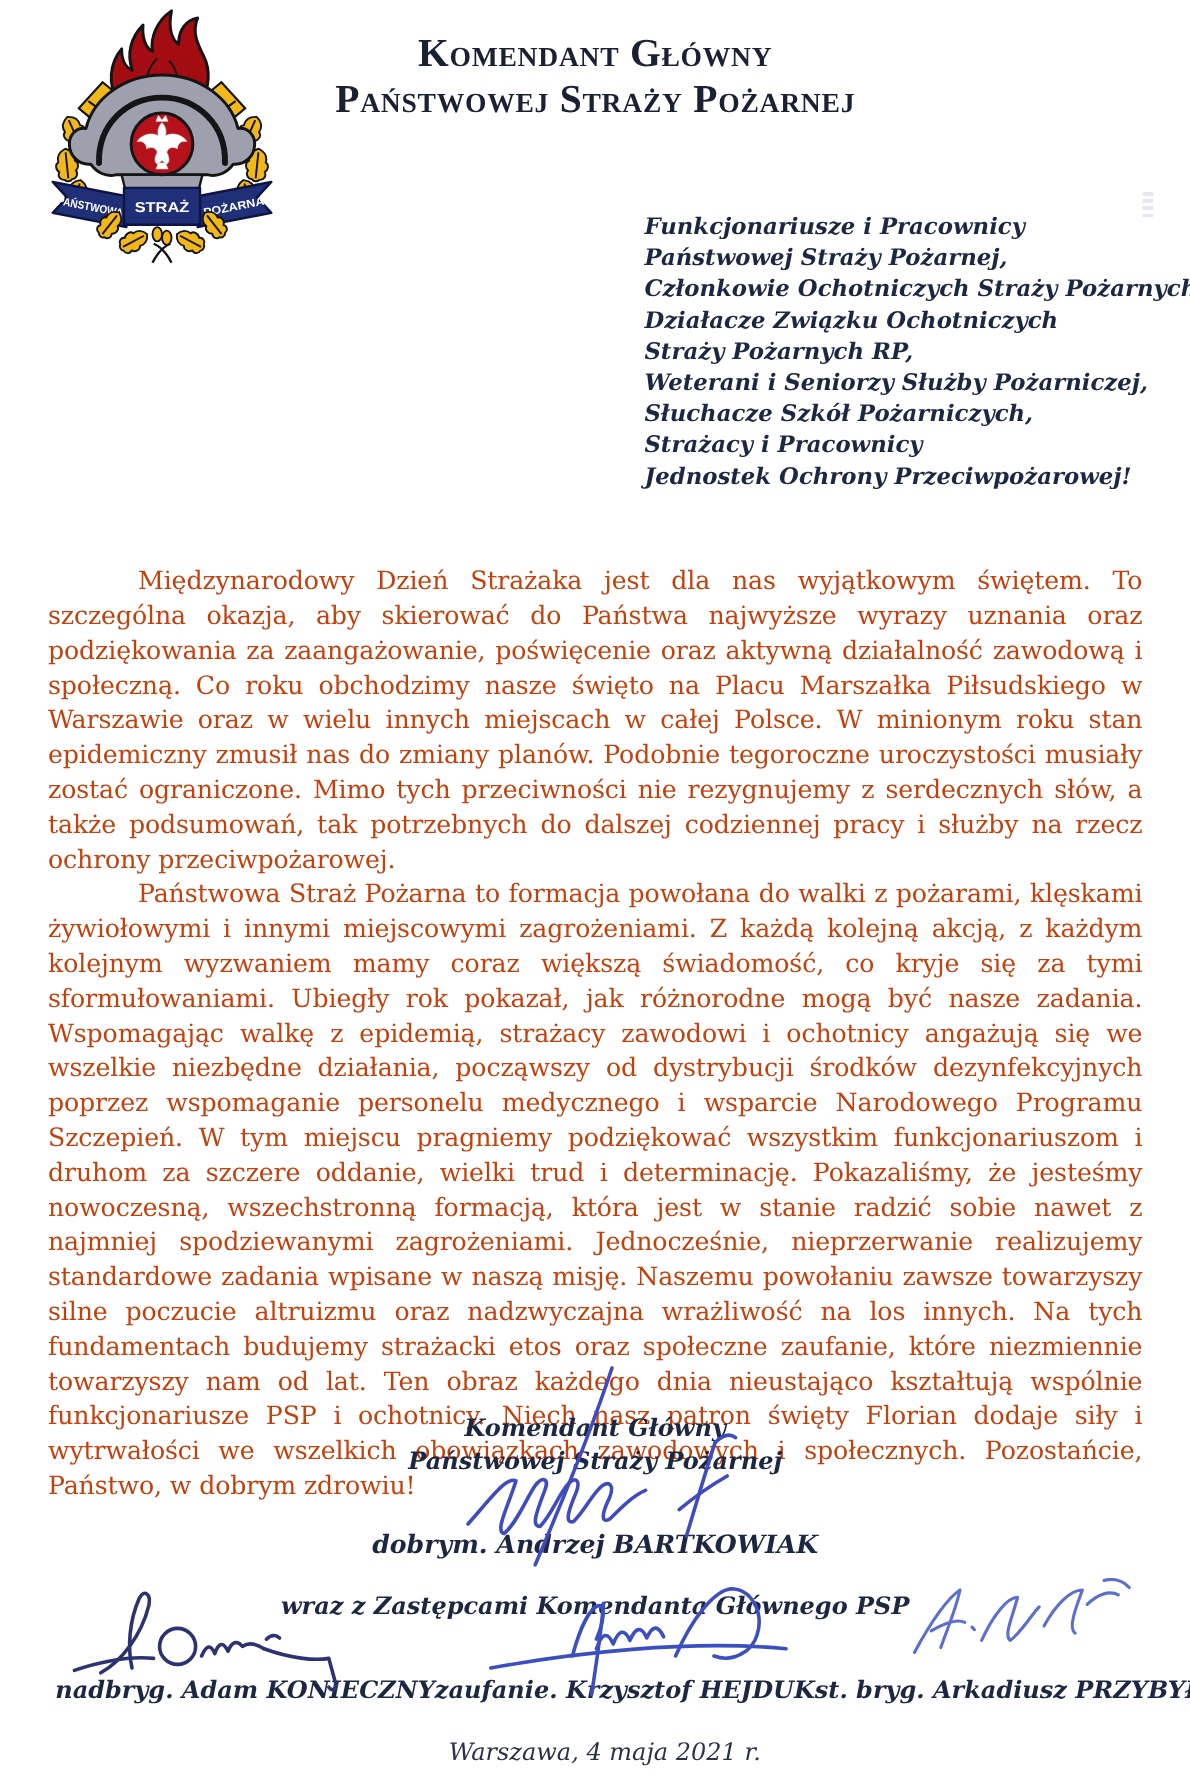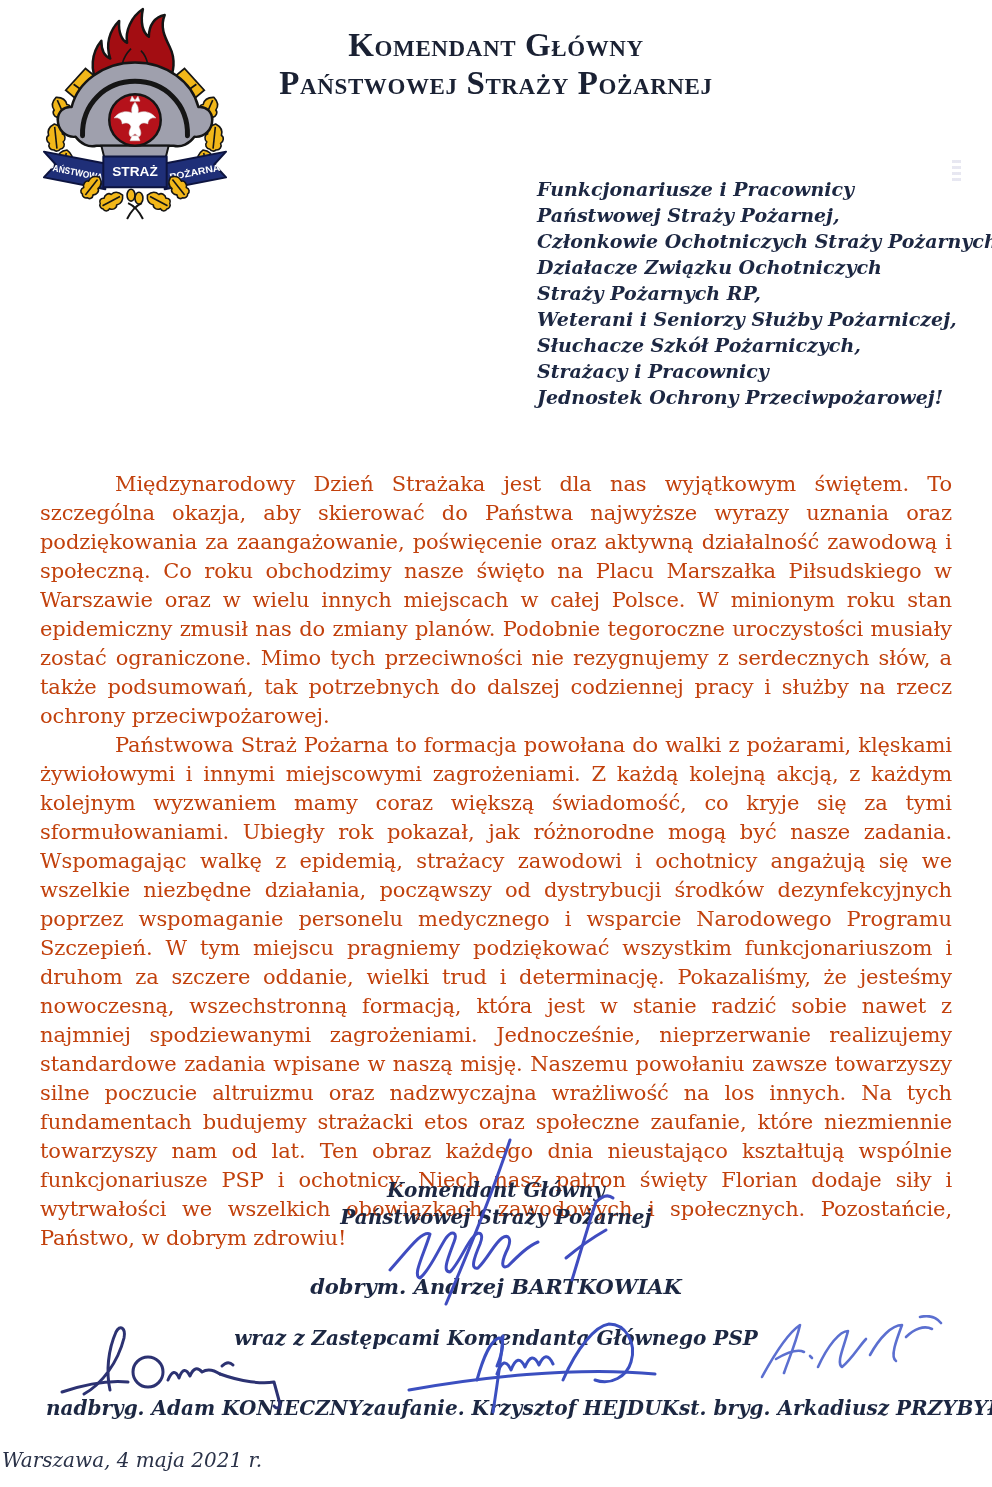--- a/index.html
+++ b/index.html
@@ -33,21 +33,21 @@
     font-style:italic; font-weight:700; color:#1c2742; font-size:20px; }
   .sig-title-1 { top:1178px; }
   .sig-title-2 { top:1205px; }
   .sig-name    { top:1274px; font-size:21px; }
   .sig-deputies-intro { top:1326px; }
   .deputies-row {
     position:absolute; left:0; right:0; top:1396px;
     display:flex; justify-content:space-between; padding:0 46px;
   }
   .deputy-name { font-style:italic; font-weight:700; color:#1c2742; font-size:20px; white-space:nowrap; }
-  .place-date { position:absolute; left:2px; right:0; top:1448px; 
+  .place-date { position:absolute; left:16px; right:0; top:1448px; text-align:center;
     font-style:italic; color:#2a3248; font-size:20px; }
   
   .autograph { position:absolute; pointer-events:none; }
   .scan-artifact { position:absolute; left:952px; top:160px; width:9px; height:24px;
     background:repeating-linear-gradient(180deg,#d4d4e6 0 3px,#ffffff 3px 6px); opacity:.55; }
 </style>
 </head>
 <body>
 
 <div class="page">

